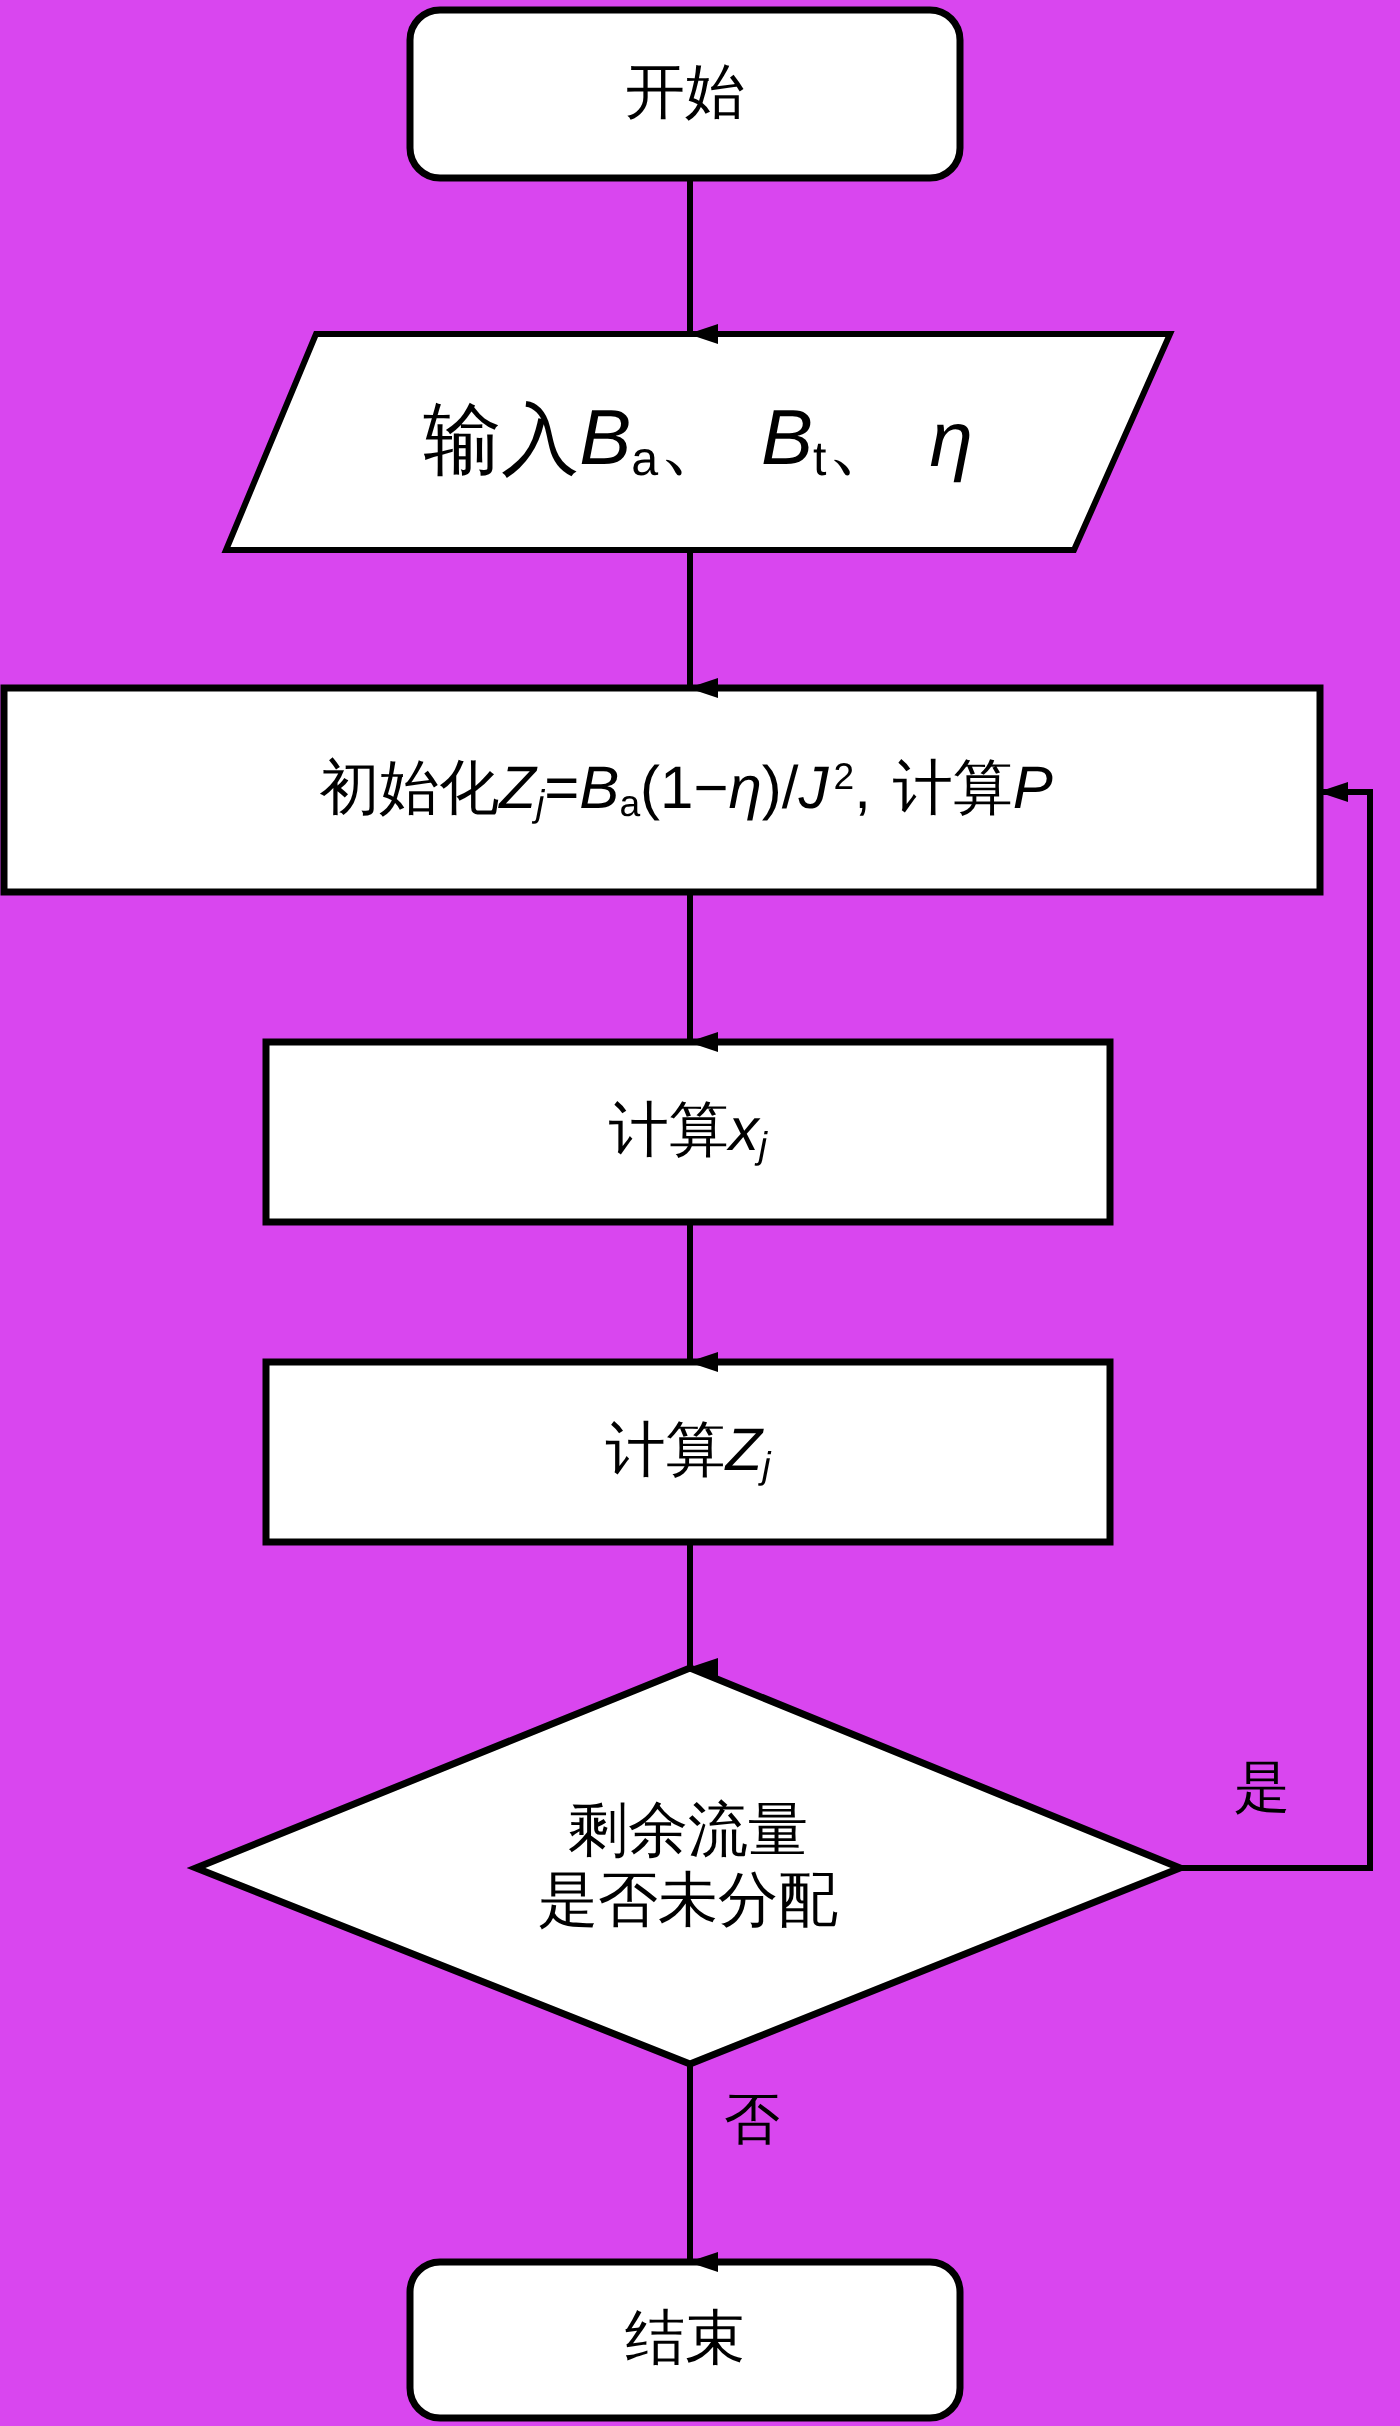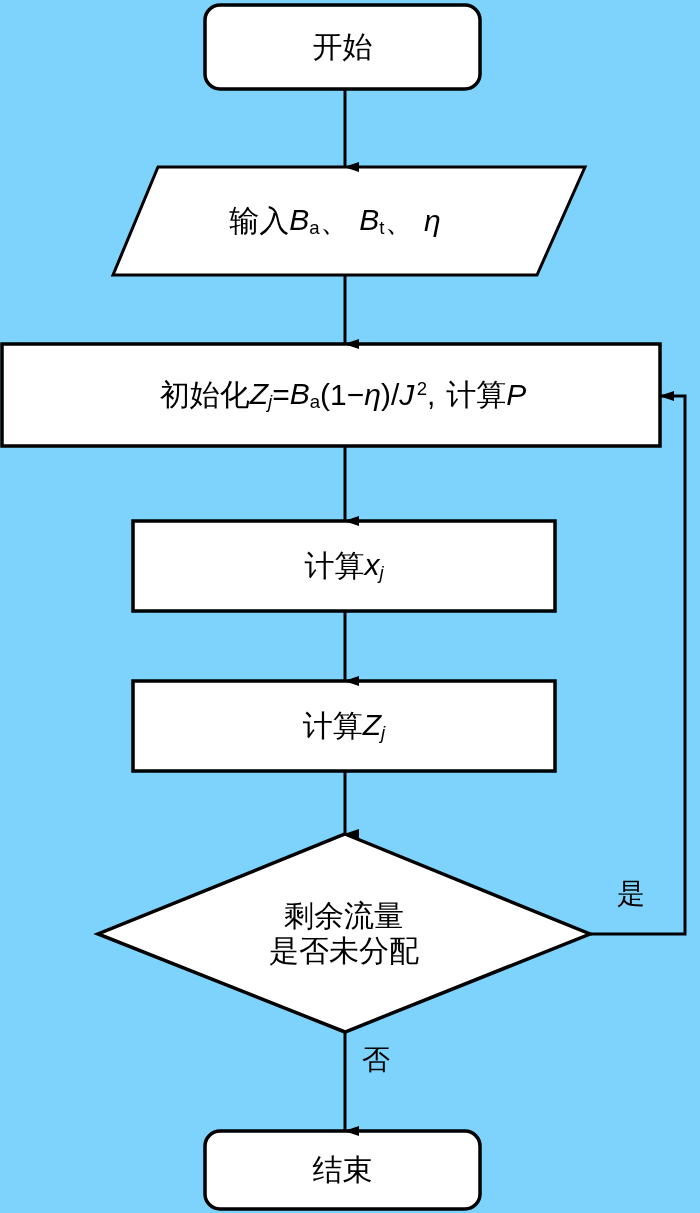--- a/index.html
+++ b/index.html
@@ -8,21 +8,21 @@
     padding: 0;
     background: #ffffff;
   }
   body {
     font-family: "Liberation Serif", "DejaVu Serif", serif;
   }
   #flow-root {
     position: relative;
     width: 700px;
     height: 1213px;
-    background: #7dd3fc;
+    background: #d946ef;
     overflow: hidden;
   }
   #flow-svg {
     position: absolute;
     left: 0;
     top: 0;
     width: 700px;
     height: 1213px;
   }
   .node-label {
@@ -33,21 +33,21 @@
     text-align: center;
     color: #000000;
     white-space: nowrap;
     line-height: 1.18;
     pointer-events: none;
   }
   .cjk {
     font-family: "DejaVu Sans", "Liberation Sans", sans-serif;
   }
   .lbl-start  { left: 205px; top: 5px;    width: 275px; height: 84px;  font-size: 30px; }
-  .lbl-input  { left: 99px; top: 167px;  width: 472px; height: 108px; font-size: 30px; }
+  .lbl-input  { left: 113px; top: 167px;  width: 472px; height: 108px; font-size: 39px; }
   .lbl-init   { left: 2px;   top: 344px;  width: 658px; height: 102px; font-size: 30px; margin-left: 12px; }
   .lbl-calc1  { left: 133px; top: 521px;  width: 422px; height: 90px;  font-size: 30px; }
   .lbl-calc2  { left: 133px; top: 681px;  width: 422px; height: 90px;  font-size: 30px; }
   .lbl-dec    { left: 98px;  top: 834px;  width: 492px; height: 198px; font-size: 30px;
                  flex-direction: column; }
   .lbl-end    { left: 205px; top: 1131px; width: 275px; height: 78px;  font-size: 30px; }
 
   .edge-label {
     position: absolute;
     color: #000000;

